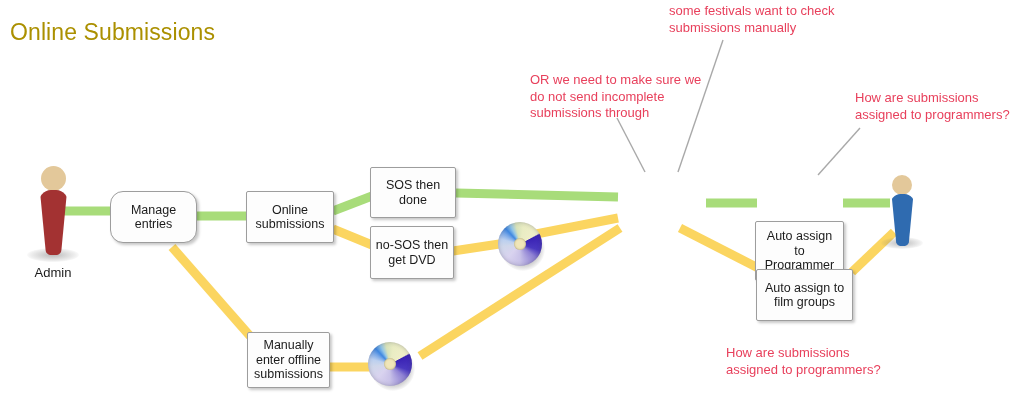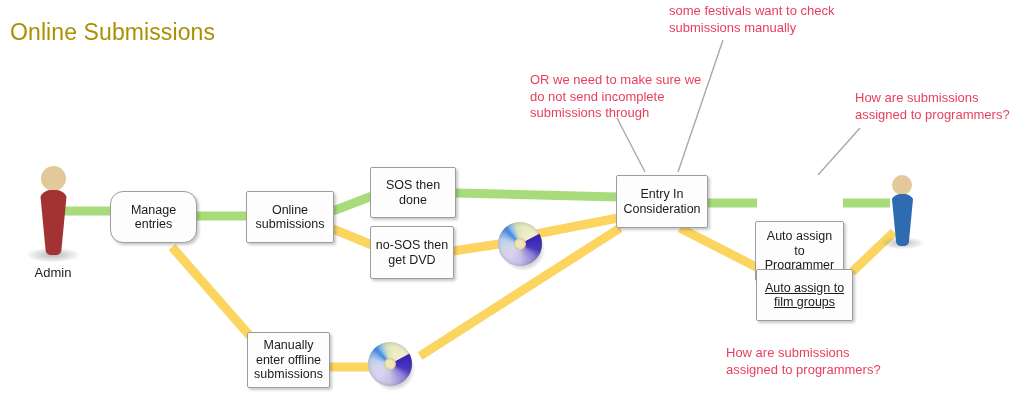--- a/index.html
+++ b/index.html
@@ -215,36 +215,30 @@
     </div>
   </div>
 
   <div class="node" style="left:370px; top:167px; width:86px; height:51px;">
     <div>
       <span>SOS then</span>
       <span>done</span>
     </div>
   </div>
 
-  <div class="node" style="left:616px; top:175px; width:92px; height:53px;">
-    <div>
-      <span>Entry In</span>
-      <span>Consideration</span>
-    </div>
-  </div>
 
   <div class="node" style="left:755px; top:173px; width:89px; height:60px;margin-top:48px;">
     <div>
       <span>Auto assign</span>
       <span>to</span>
       <span>Programmer</span>
     </div>
   </div>
 
-  <div class="node" style="left:756px; top:269px; width:97px; height:52px;text-decoration:underline;">
+  <div class="node" style="left:756px; top:269px; width:97px; height:52px;">
     <div>
       <span>Auto assign to</span>
       <span>film groups</span>
     </div>
   </div>
 
   <div class="node" style="left:247px; top:332px; width:83px; height:56px;">
     <div>
       <span>Manually</span>
       <span>enter offline</span>

